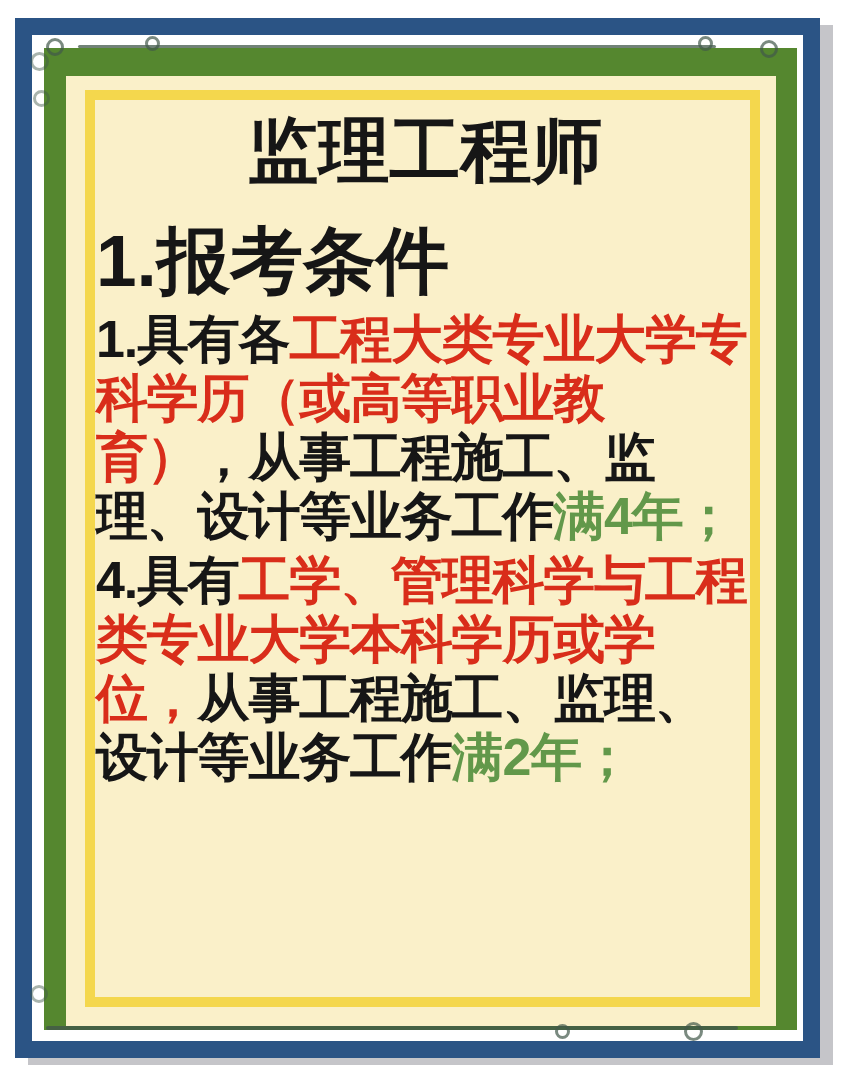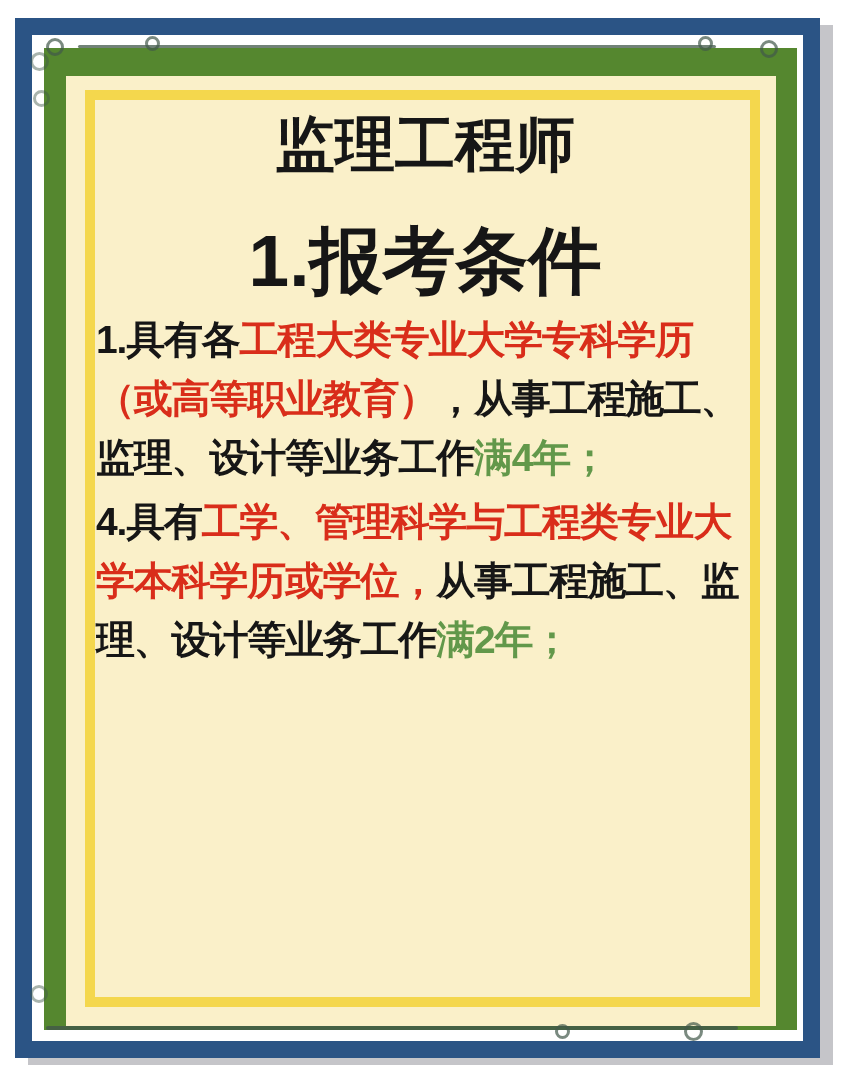--- a/index.html
+++ b/index.html
@@ -27,31 +27,30 @@
   
   .topline{position:absolute;left:78px;top:45px;width:638px;height:3px;background:var(--deco);opacity:.75;border-radius:2px;z-index:2;}
   .bottomline{position:absolute;left:46px;top:1026px;width:692px;height:4px;background:var(--deco);opacity:.8;border-radius:3px;z-index:2;}
   .dot{position:absolute;border:3px solid var(--deco);border-radius:50%;background:transparent;opacity:.7;z-index:2;}
   .dot.faint{opacity:.45;}
 
   
   .content{position:absolute;left:96px;top:0;width:658px;z-index:3;color:var(--ink);}
   .title{
     position:absolute;top:115px;left:0;width:100%;
-    font-size:60px;font-weight:900;line-height:1;text-align:center;
+    font-size:71px;font-weight:900;line-height:1;text-align:center;
     color:var(--ink);white-space:nowrap;
   }
   .heading{
     position:absolute;top:223px;left:0;width:100%;
     font-size:73px;font-weight:700;line-height:1.05;color:var(--ink);
     white-space:nowrap;
-    text-align:center;
   }
   .paras{position:absolute;top:310px;left:0;width:100%;
-    font-size:39px;line-height:59px;font-weight:700;letter-spacing:-1.2px;
+    font-size:52px;line-height:59px;font-weight:700;letter-spacing:-1.2px;
     text-align:left;color:var(--ink);
   }
   .para{margin:0 0 5px 0;}
   .seg-black{color:var(--ink);}
   .seg-red{color:var(--red);}
   .seg-green{color:var(--grntx);}
 </style>
 </head>
 <body style="--blue: #2b5485; --green: #55872f; --yellow: #f4d74d; --cream: #faf0c9; --mat: #ffffff; --ink: #161616; --red: #d92d1a; --grntx: #62984a; --shadow: #c5c5c9; --deco: #41584a;">
 

